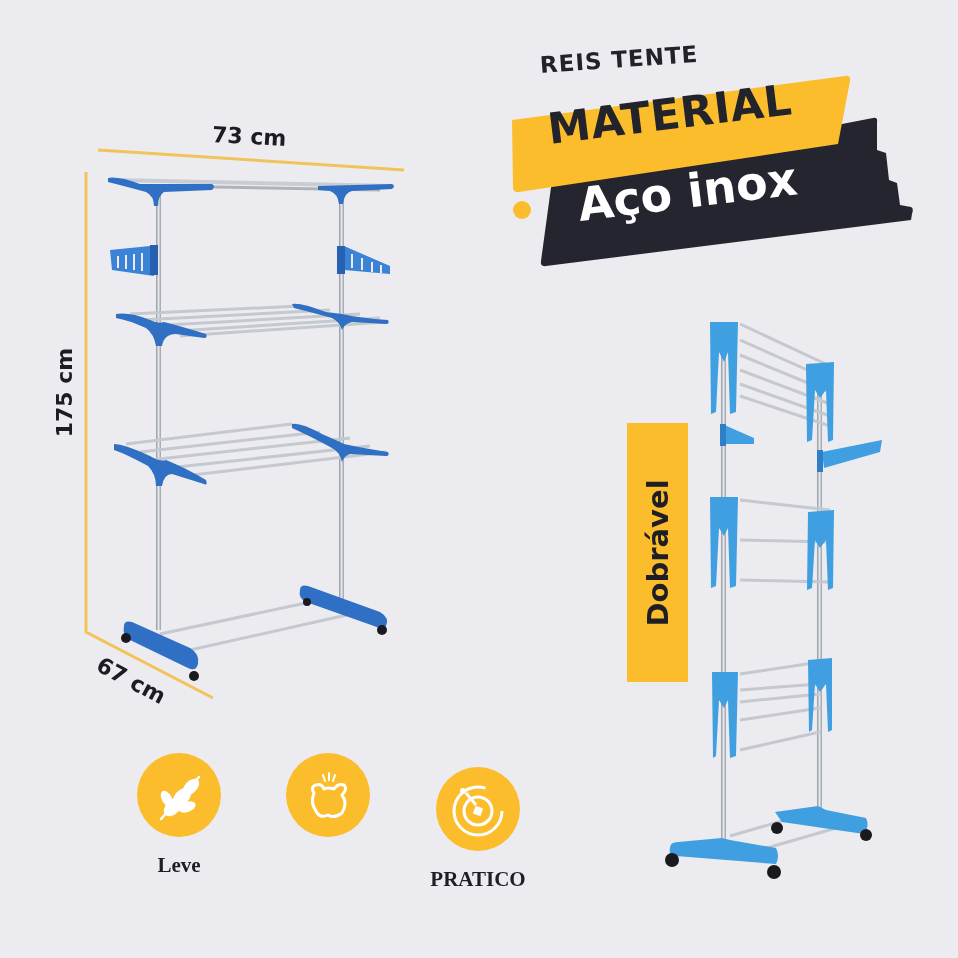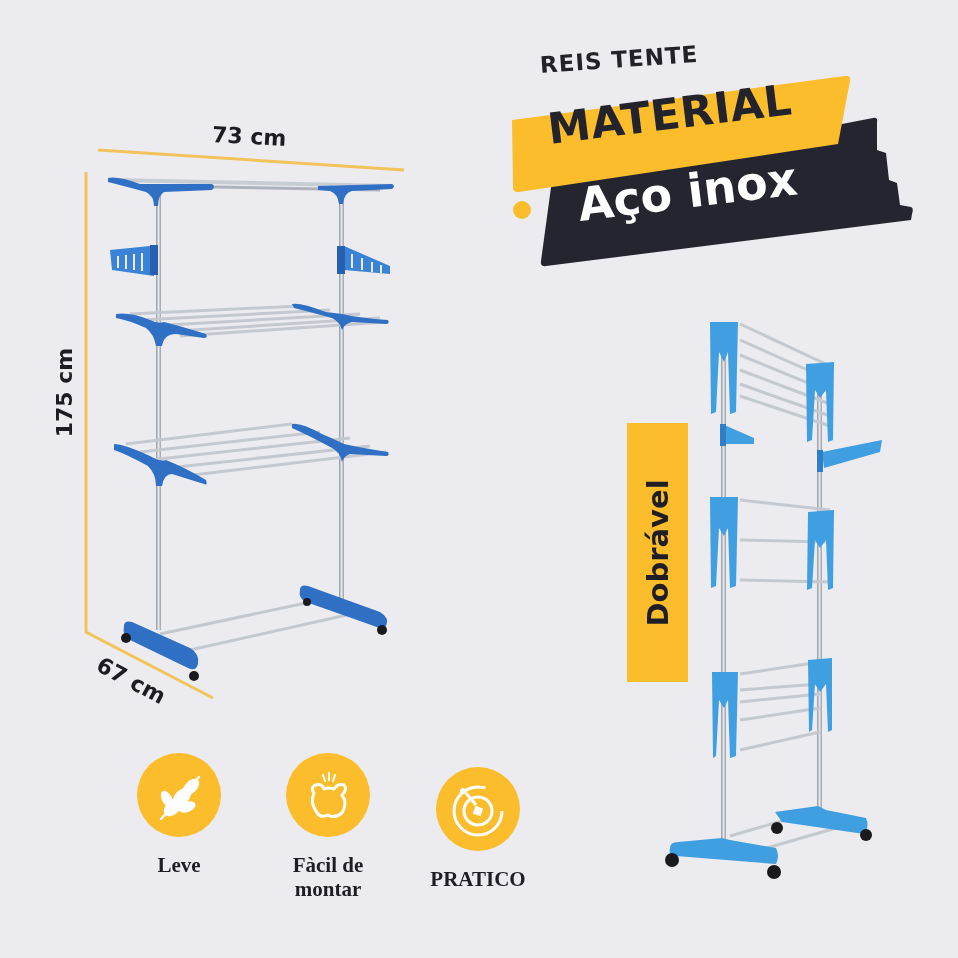--- a/index.html
+++ b/index.html
@@ -207,24 +207,20 @@
   <div class="circle">
     <svg width="84" height="84">
       <path d="M28,40 Q24,34 30,32 Q36,30 38,36 Q42,34 48,36 Q52,30 58,32 Q62,36 56,42 Q62,50 56,60 Q48,66 42,62 Q34,66 30,58 Q24,50 28,40 Z" fill="none" stroke="#fff" stroke-width="3" stroke-linejoin="round"></path>
       <g stroke="#fff" stroke-width="2" stroke-linecap="round">
         <line x1="37" y1="22" x2="39" y2="28"></line>
           <line x1="43" y1="20" x2="43" y2="27"></line>
           <line x1="49" y1="22" x2="47" y2="28"></line>
       </g>
     </svg>
   </div>
-  <div class="label">
-    <div>Fàcil de</div>
-    <div>montar</div>
-  </div>
 </div>
 
 <div class="feature" style="left:408px; top:767px;">
   <div class="circle">
     <svg width="84" height="84">
       <circle cx="42" cy="44" r="24" fill="none" stroke="#fff" stroke-width="3" stroke-dasharray="120 30"></circle>
       <circle cx="42" cy="44" r="14" fill="none" stroke="#fff" stroke-width="3"></circle>
       <rect x="38" y="40" width="8" height="8" fill="#fff" transform="rotate(20 42 44)"></rect>
       <line x1="40" y1="38" x2="30" y2="26" stroke="#fff" stroke-width="3"></line>
       <circle cx="27" cy="24" r="3" fill="#fff"></circle>

